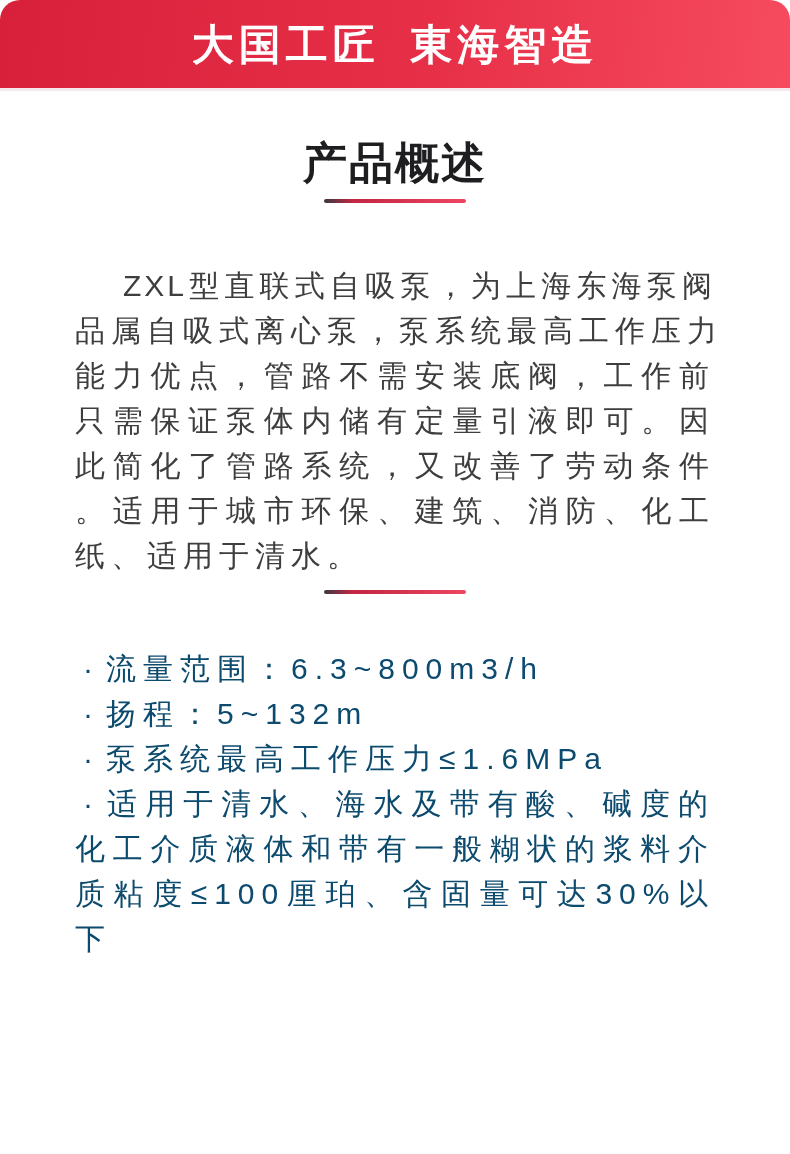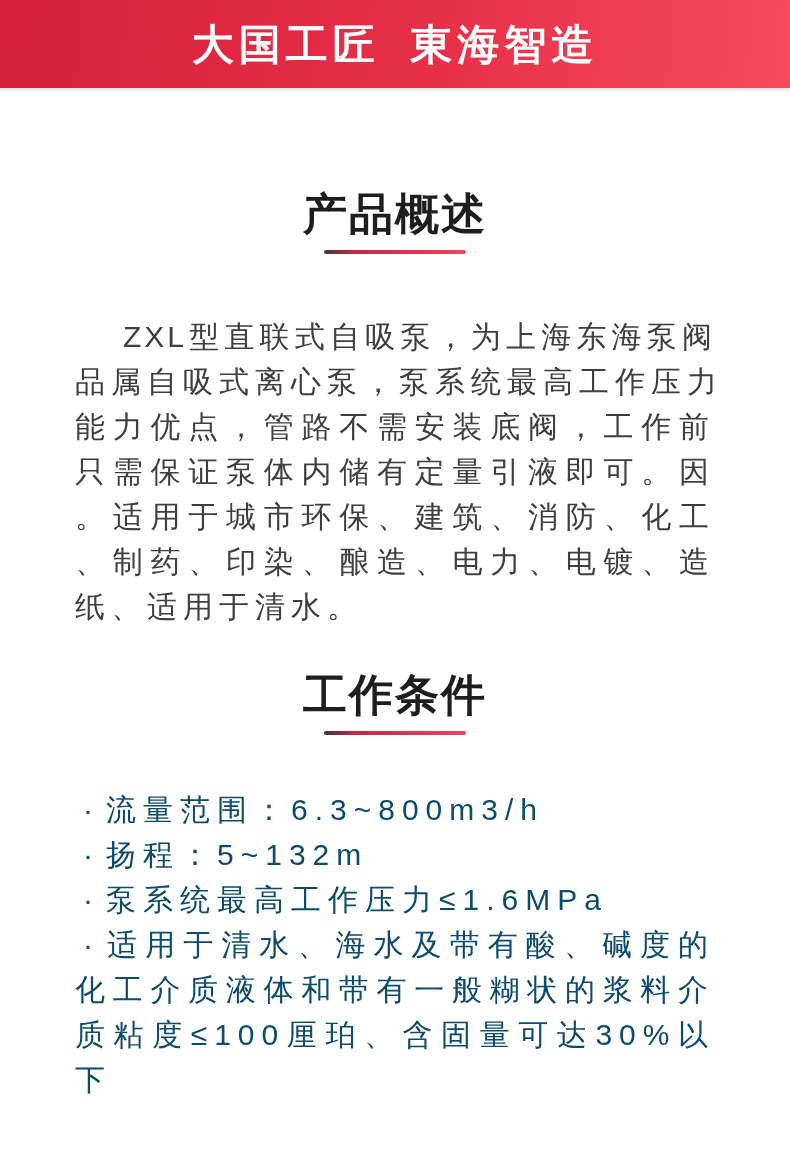--- a/index.html
+++ b/index.html
@@ -1,39 +1,39 @@
 <!DOCTYPE html>
 <html lang="zh"><head>
 <meta charset="utf-8">
 <style>
   html,body { margin:0; padding:0; background:#ffffff; }
   .page {
     width:790px; height:1154px; background:#ffffff; overflow:hidden;
     font-family:"Liberation Sans", sans-serif;
-    margin:0 auto; position:relative;
+    margin:0 auto; position:relative;border-radius:20px;
   }
   
   .banner {
     height:88px;
     background:linear-gradient(96deg, #d8203a 0%, #e73048 55%, #f64b5f 100%);
     border-bottom:3px solid #f5e9ec;
     display:flex; align-items:center; justify-content:center;
   }
   .banner-title {
     color:#ffffff; font-size:42px; font-weight:bold;
     letter-spacing:5px; word-spacing:14px; white-space:nowrap;
     padding-top:2px;
   }
   
   .sec-title {
     margin:0; text-align:center;
     font-size:44px; line-height:48px; font-weight:bold;
     color:#1e1e20; letter-spacing:2px;
   }
-  .overview .sec-title { margin-top:99px; }
+  .overview .sec-title { margin-top:48px; }
   .conditions .sec-title { margin-top:42px; }
   .underline {
     width:142px; height:4px; margin:12px auto 0;
     background:linear-gradient(90deg, #3a3a3e 0%, #c22743 20%, #ee4562 100%);
     border-radius:2px;
   }
   
   .para { margin:60px 75px 0 75px; }
   .pline {
     font-size:30px; line-height:45px; letter-spacing:6px;
@@ -63,28 +63,27 @@
 
   <section class="overview">
     <h2 class="sec-title">产品概述</h2>
     <div class="underline"></div>
 
     <div class="para">
       <div class="pline first">ZXL型直联式自吸泵，为上海东海泵阀</div>
       <div class="pline">品属自吸式离心泵，泵系统最高工作压力</div>
       <div class="pline">能力优点，管路不需安装底阀，工作前</div>
       <div class="pline">只需保证泵体内储有定量引液即可。因</div>
+      <div class="pline">此简化了管路系统，又改善了劳动条件</div>
       <div class="pline">。适用于城市环保、建筑、消防、化工</div>
-      <div class="pline">、制药、印染、酿造、电力、电镀、造</div>
       <div class="pline last">纸、适用于清水。</div>
     </div>
   </section>
 
   <section class="conditions">
-    <h2 class="sec-title">工作条件</h2>
     <div class="underline"></div>
 
     <ul class="bullets">
       <li class="bullet"><span class="dot">·</span><span>流量范围：6.3~800m3/h</span></li>
       <li class="bullet"><span class="dot">·</span><span>扬程：5~132m</span></li>
       <li class="bullet"><span class="dot">·</span><span>泵系统最高工作压力≤1.6MPa</span></li>
       <li class="bullet justified"><span class="dot">·</span><span>适用于清水、海水及带有酸、碱度的化工介质液体和带有一般糊状的浆料介质粘度≤100厘珀、含固量可达30%以下</span></li>
     </ul>
   </section>
 

